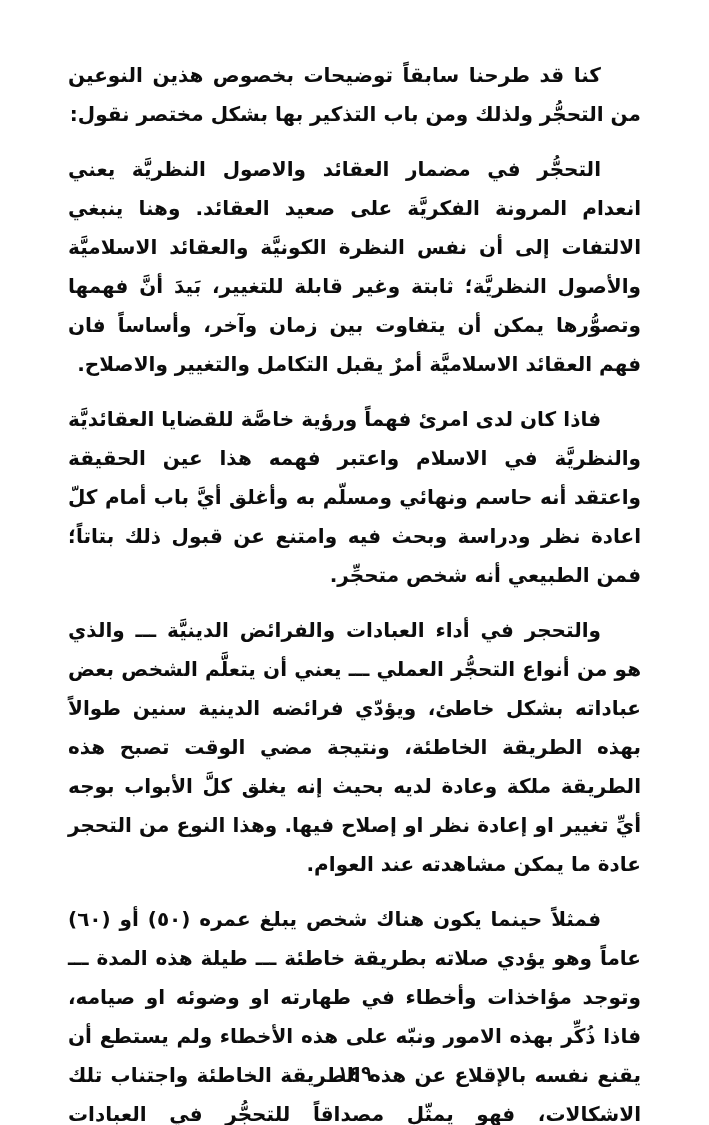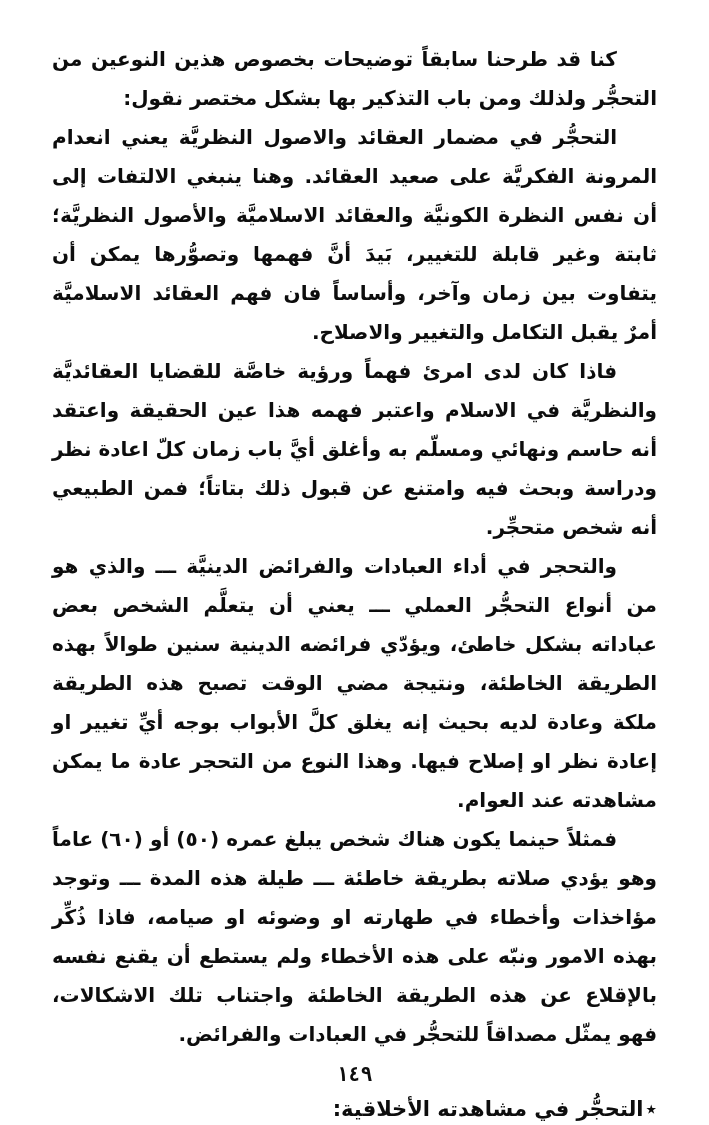--- a/index.html
+++ b/index.html
@@ -22,21 +22,21 @@
     right: 52px;
     left: 52px;
     direction: rtl;
     font-family: "DejaVu Sans", sans-serif;
     font-size: 20px;
     line-height: 39px;
     color: #0d0d0d;
     text-align: justify;
   }
   .para {
-    margin: 0;
+    margin: 16px;
     text-indent: 40px;
     font-weight: 600;
   }
   .section-heading {
     margin: 36px 0 0 0;
     font-size: 21px;
     font-weight: 800;
     text-indent: 0;
     line-height: 39px;
   }
@@ -61,21 +61,21 @@
 <body>
 
 <div class="scan-page">
 
   <div class="text-block">
 
     <p class="para">كنا قد طرحنا سابقاً توضيحات بخصوص هذين النوعين من التحجُّر ولذلك ومن باب التذكير بها بشكل مختصر نقول:</p>
 
     <p class="para">التحجُّر في مضمار العقائد والاصول النظريَّة يعني انعدام المرونة الفكريَّة على صعيد العقائد. وهنا ينبغي الالتفات إلى أن نفس النظرة الكونيَّة والعقائد الاسلاميَّة والأصول النظريَّة؛ ثابتة وغير قابلة للتغيير، بَيدَ أنَّ فهمها وتصوُّرها يمكن أن يتفاوت بين زمان وآخر، وأساساً فان فهم العقائد الاسلاميَّة أمرٌ يقبل التكامل والتغيير والاصلاح.</p>
 
-    <p class="para">فاذا كان لدى امرئ فهماً ورؤية خاصَّة للقضايا العقائديَّة والنظريَّة في الاسلام واعتبر فهمه هذا عين الحقيقة واعتقد أنه حاسم ونهائي ومسلّم به وأغلق أيَّ باب زمان كلّ اعادة نظر ودراسة وبحث فيه وامتنع عن قبول ذلك بتاتاً؛ فمن الطبيعي أنه شخص متحجِّر.</p>
+    <p class="para">فاذا كان لدى امرئ فهماً ورؤية خاصَّة للقضايا العقائديَّة والنظريَّة في الاسلام واعتبر فهمه هذا عين الحقيقة واعتقد أنه حاسم ونهائي ومسلّم به وأغلق أيَّ باب أمام كلّ اعادة نظر ودراسة وبحث فيه وامتنع عن قبول ذلك بتاتاً؛ فمن الطبيعي أنه شخص متحجِّر.</p>
 
     <p class="para">والتحجر في أداء العبادات والفرائض الدينيَّة ـــ والذي هو من أنواع التحجُّر العملي ـــ يعني أن يتعلَّم الشخص بعض عباداته بشكل خاطئ، ويؤدّي فرائضه الدينية سنين طوالاً بهذه الطريقة الخاطئة، ونتيجة مضي الوقت تصبح هذه الطريقة ملكة وعادة لديه بحيث إنه يغلق كلَّ الأبواب بوجه أيِّ تغيير او إعادة نظر او إصلاح فيها. وهذا النوع من التحجر عادة ما يمكن مشاهدته عند العوام.</p>
 
     <p class="para">فمثلاً حينما يكون هناك شخص يبلغ عمره (٥٠) أو (٦٠) عاماً وهو يؤدي صلاته بطريقة خاطئة ـــ طيلة هذه المدة ـــ وتوجد مؤاخذات وأخطاء في طهارته او وضوئه او صيامه، فاذا ذُكِّر بهذه الامور ونبّه على هذه الأخطاء ولم يستطع أن يقنع نفسه بالإقلاع عن هذه الطريقة الخاطئة واجتناب تلك الاشكالات، فهو يمثّل مصداقاً للتحجُّر في العبادات والفرائض.</p>
 
     <h3 class="section-heading">
       <span class="marker">٭</span><span>التحجُّر في مشاهدته الأخلاقية:</span>
     </h3>
 
   </div>

